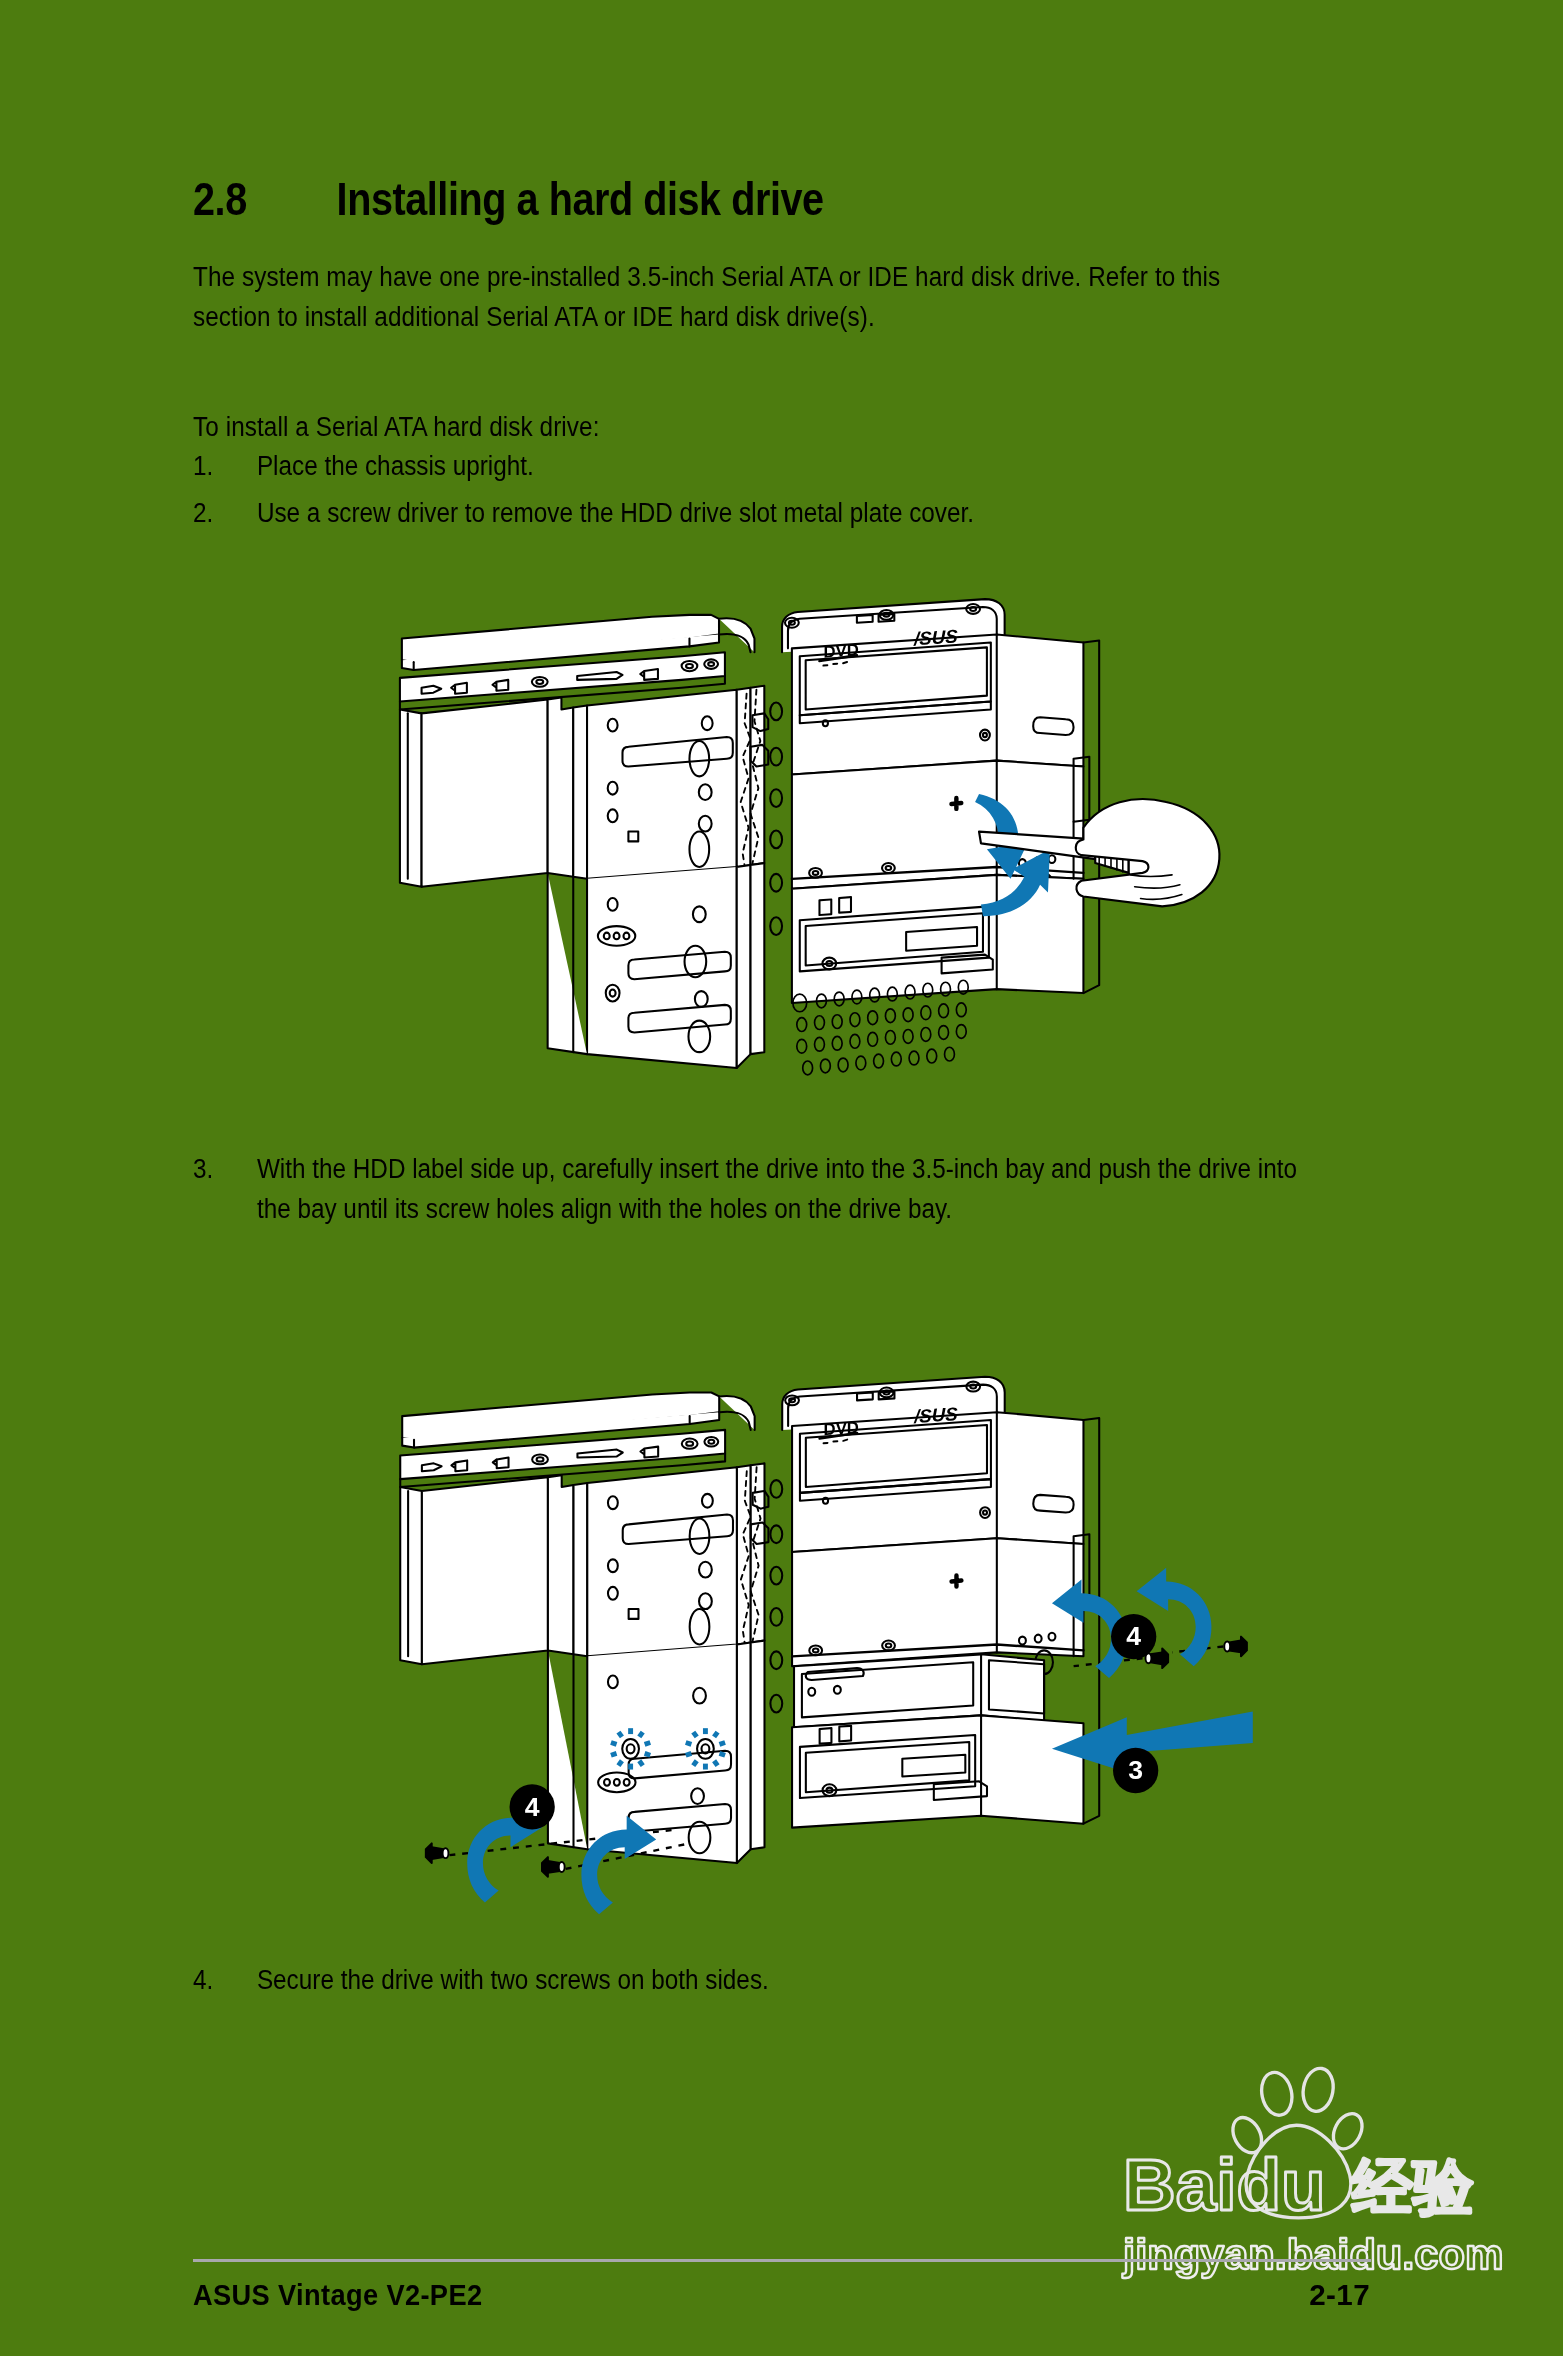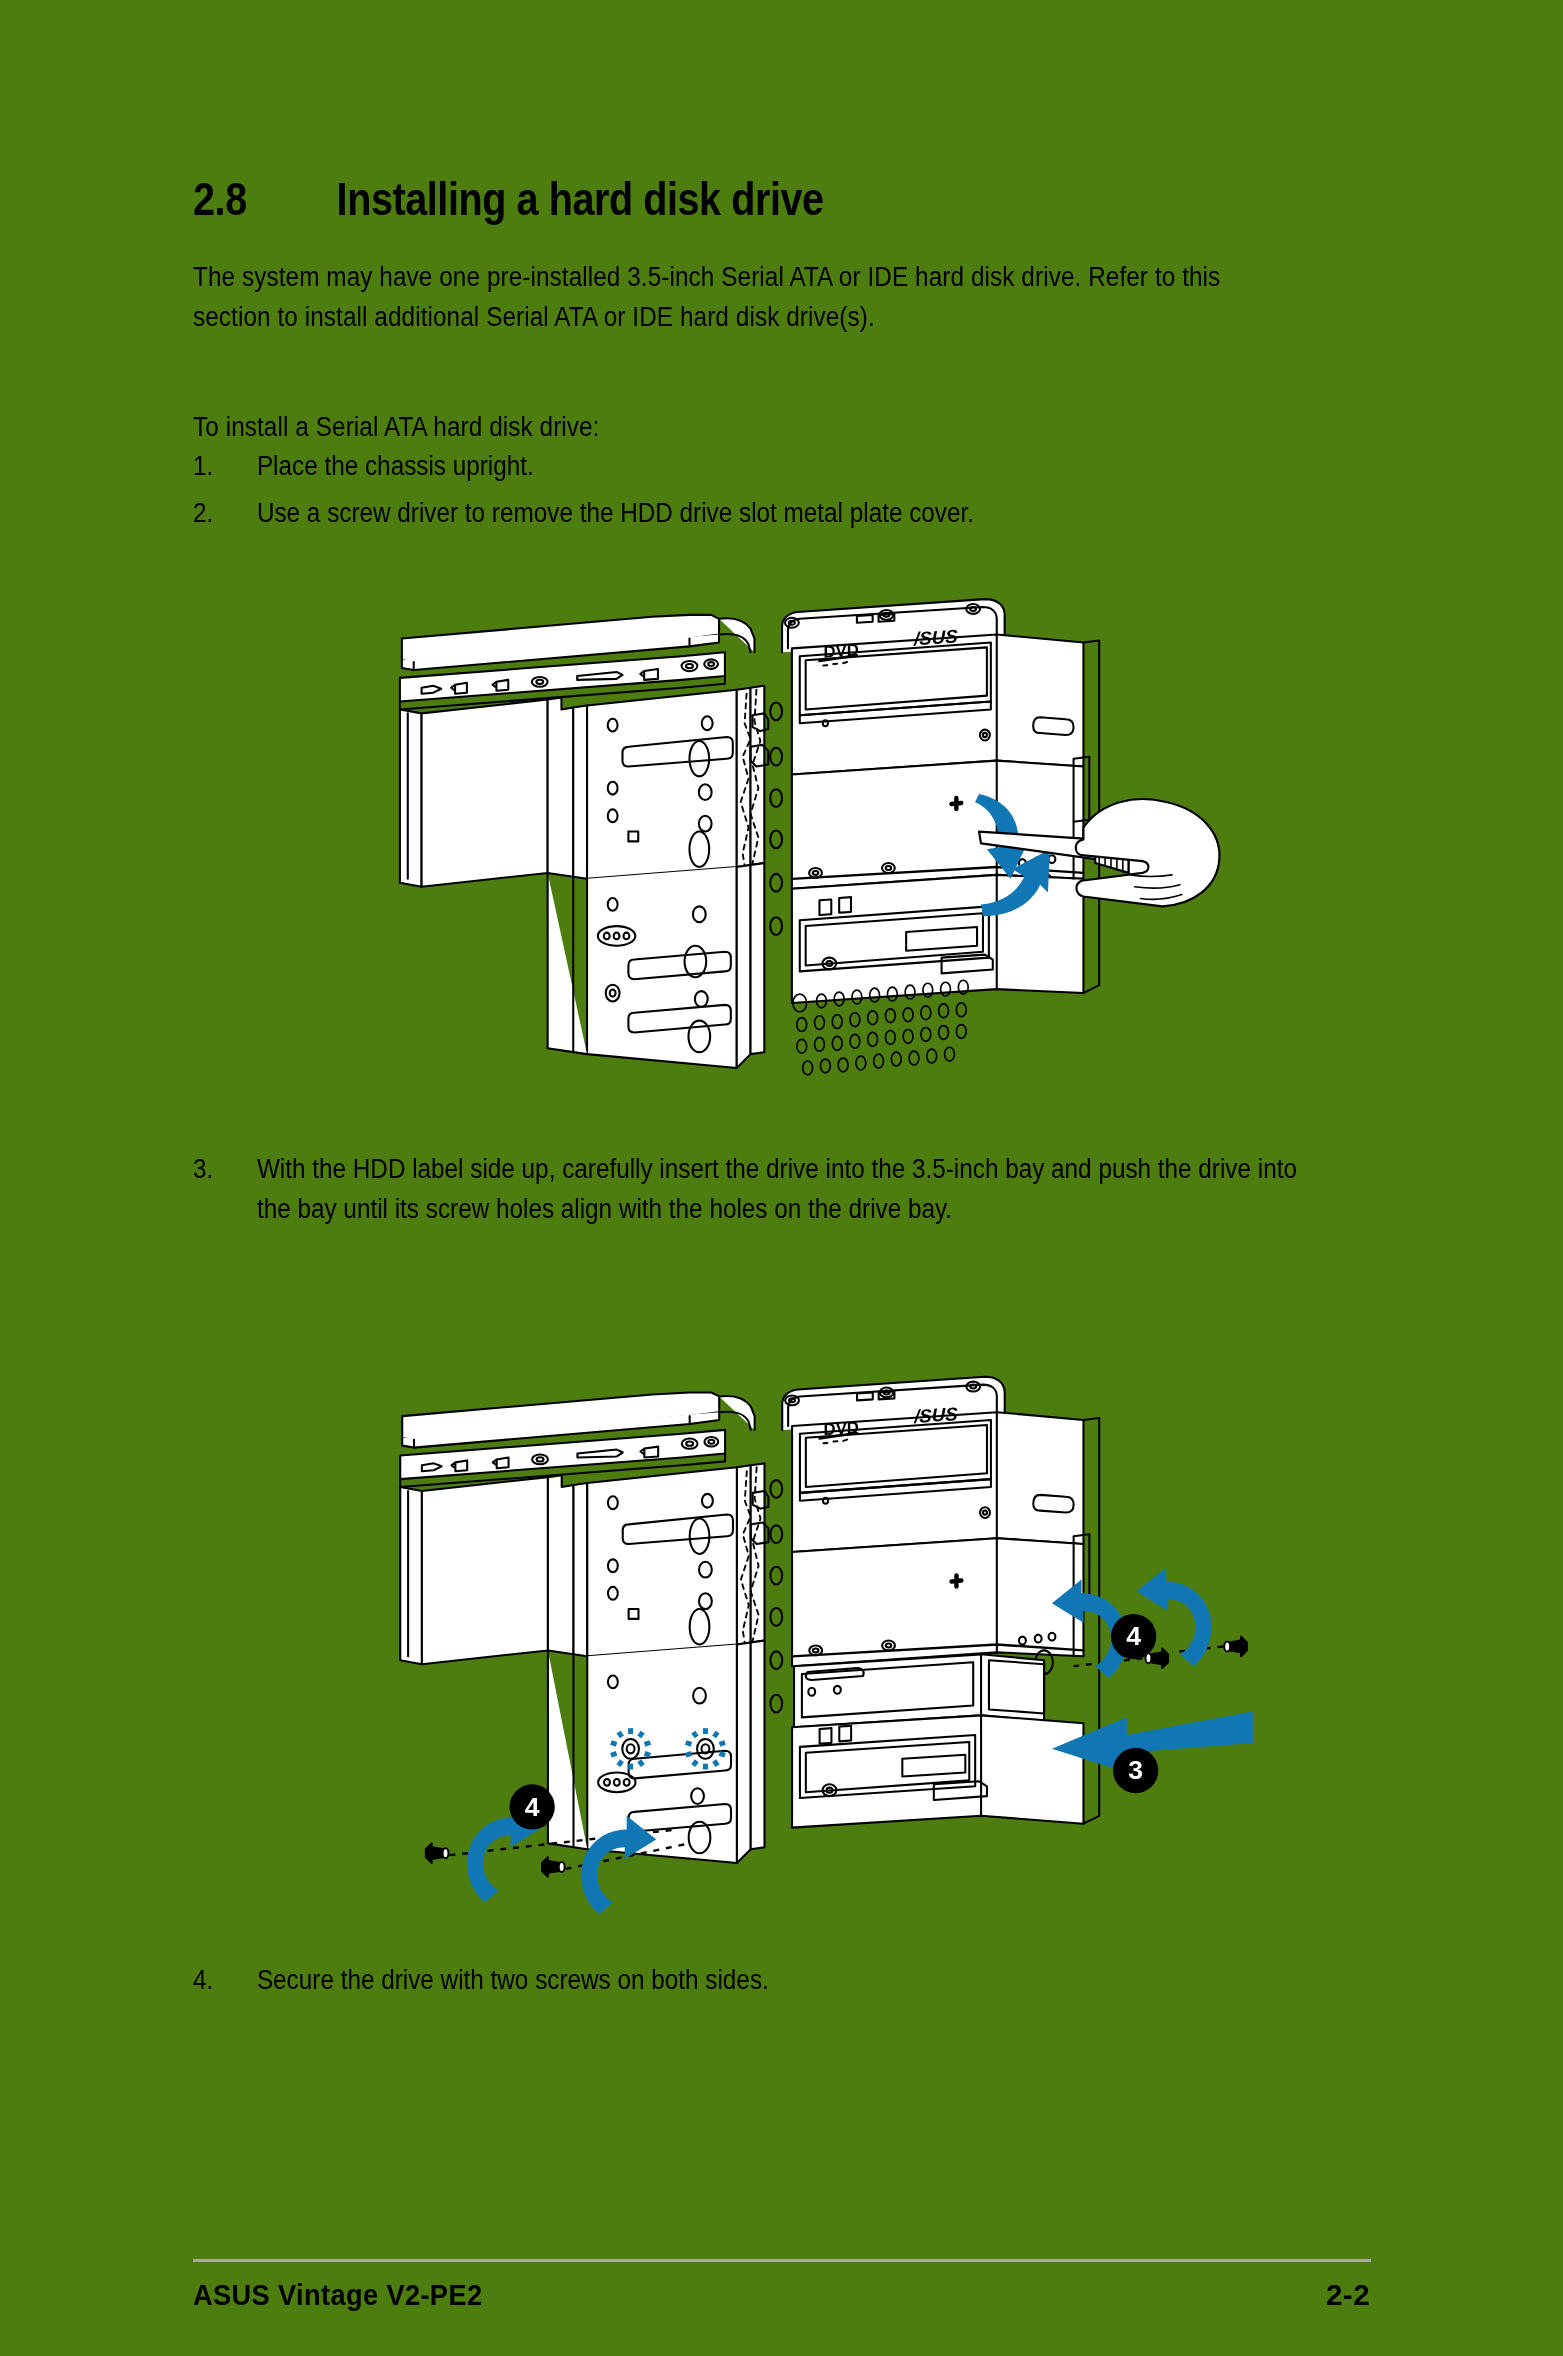--- a/index.html
+++ b/index.html
@@ -624,19 +624,37 @@
         <text x="0" y="9" text-anchor="middle" font-family="'Liberation Sans', sans-serif" font-size="27" font-weight="bold" fill="#ffffff">4</text>
       </g>
     </svg>
   </div>
 
   <div class="list-item" id="step-4">
     <span class="num">4.</span>
     <span class="txt">Secure the drive with two screws on both sides.</span>
   </div>
 
+  <div id="watermark">
+    <svg viewBox="0 0 470 230" xmlns="http://www.w3.org/2000/svg">
+      <g fill="none" stroke="#e4e4e4" stroke-width="3.4" stroke-linejoin="round">
+
+        <ellipse cx="216" cy="30" rx="15" ry="22" transform="rotate(-12 216 30)"></ellipse>
+        <ellipse cx="258" cy="26" rx="15" ry="22" transform="rotate(10 258 26)"></ellipse>
+        <ellipse cx="186" cy="72" rx="13" ry="19" transform="rotate(-28 186 72)"></ellipse>
+        <ellipse cx="288" cy="68" rx="13" ry="19" transform="rotate(28 288 68)"></ellipse>
+        <path d="M236,62 C258,62 284,88 290,112 C296,138 278,156 238,156 C198,156 180,138 186,112 C192,88 214,62 236,62 Z"></path>
+
+        <text x="60" y="148" font-family="'Liberation Sans', sans-serif" font-size="74" font-weight="bold" fill="none" stroke="#e8e8e8" stroke-width="3">Baidu</text>
+
+        <text x="292" y="146" font-family="'Liberation Sans', sans-serif" font-size="62" font-weight="bold" fill="none" stroke="#e8e8e8" stroke-width="3">经验</text>
+
+        <text x="60" y="208" font-family="'Liberation Sans', sans-serif" font-size="44" font-weight="bold" fill="none" stroke="#eeeeee" stroke-width="2.4">jingyan.baidu.com</text>
+      </g>
+    </svg>
+  </div>
 
   <div class="footer-rule"></div>
   <div class="footer-left">ASUS Vintage V2-PE2</div>
-  <div class="footer-right">2-2</div>
+  <div class="footer-right">2-17</div>
 
 </div>
 
 
 </body></html>

